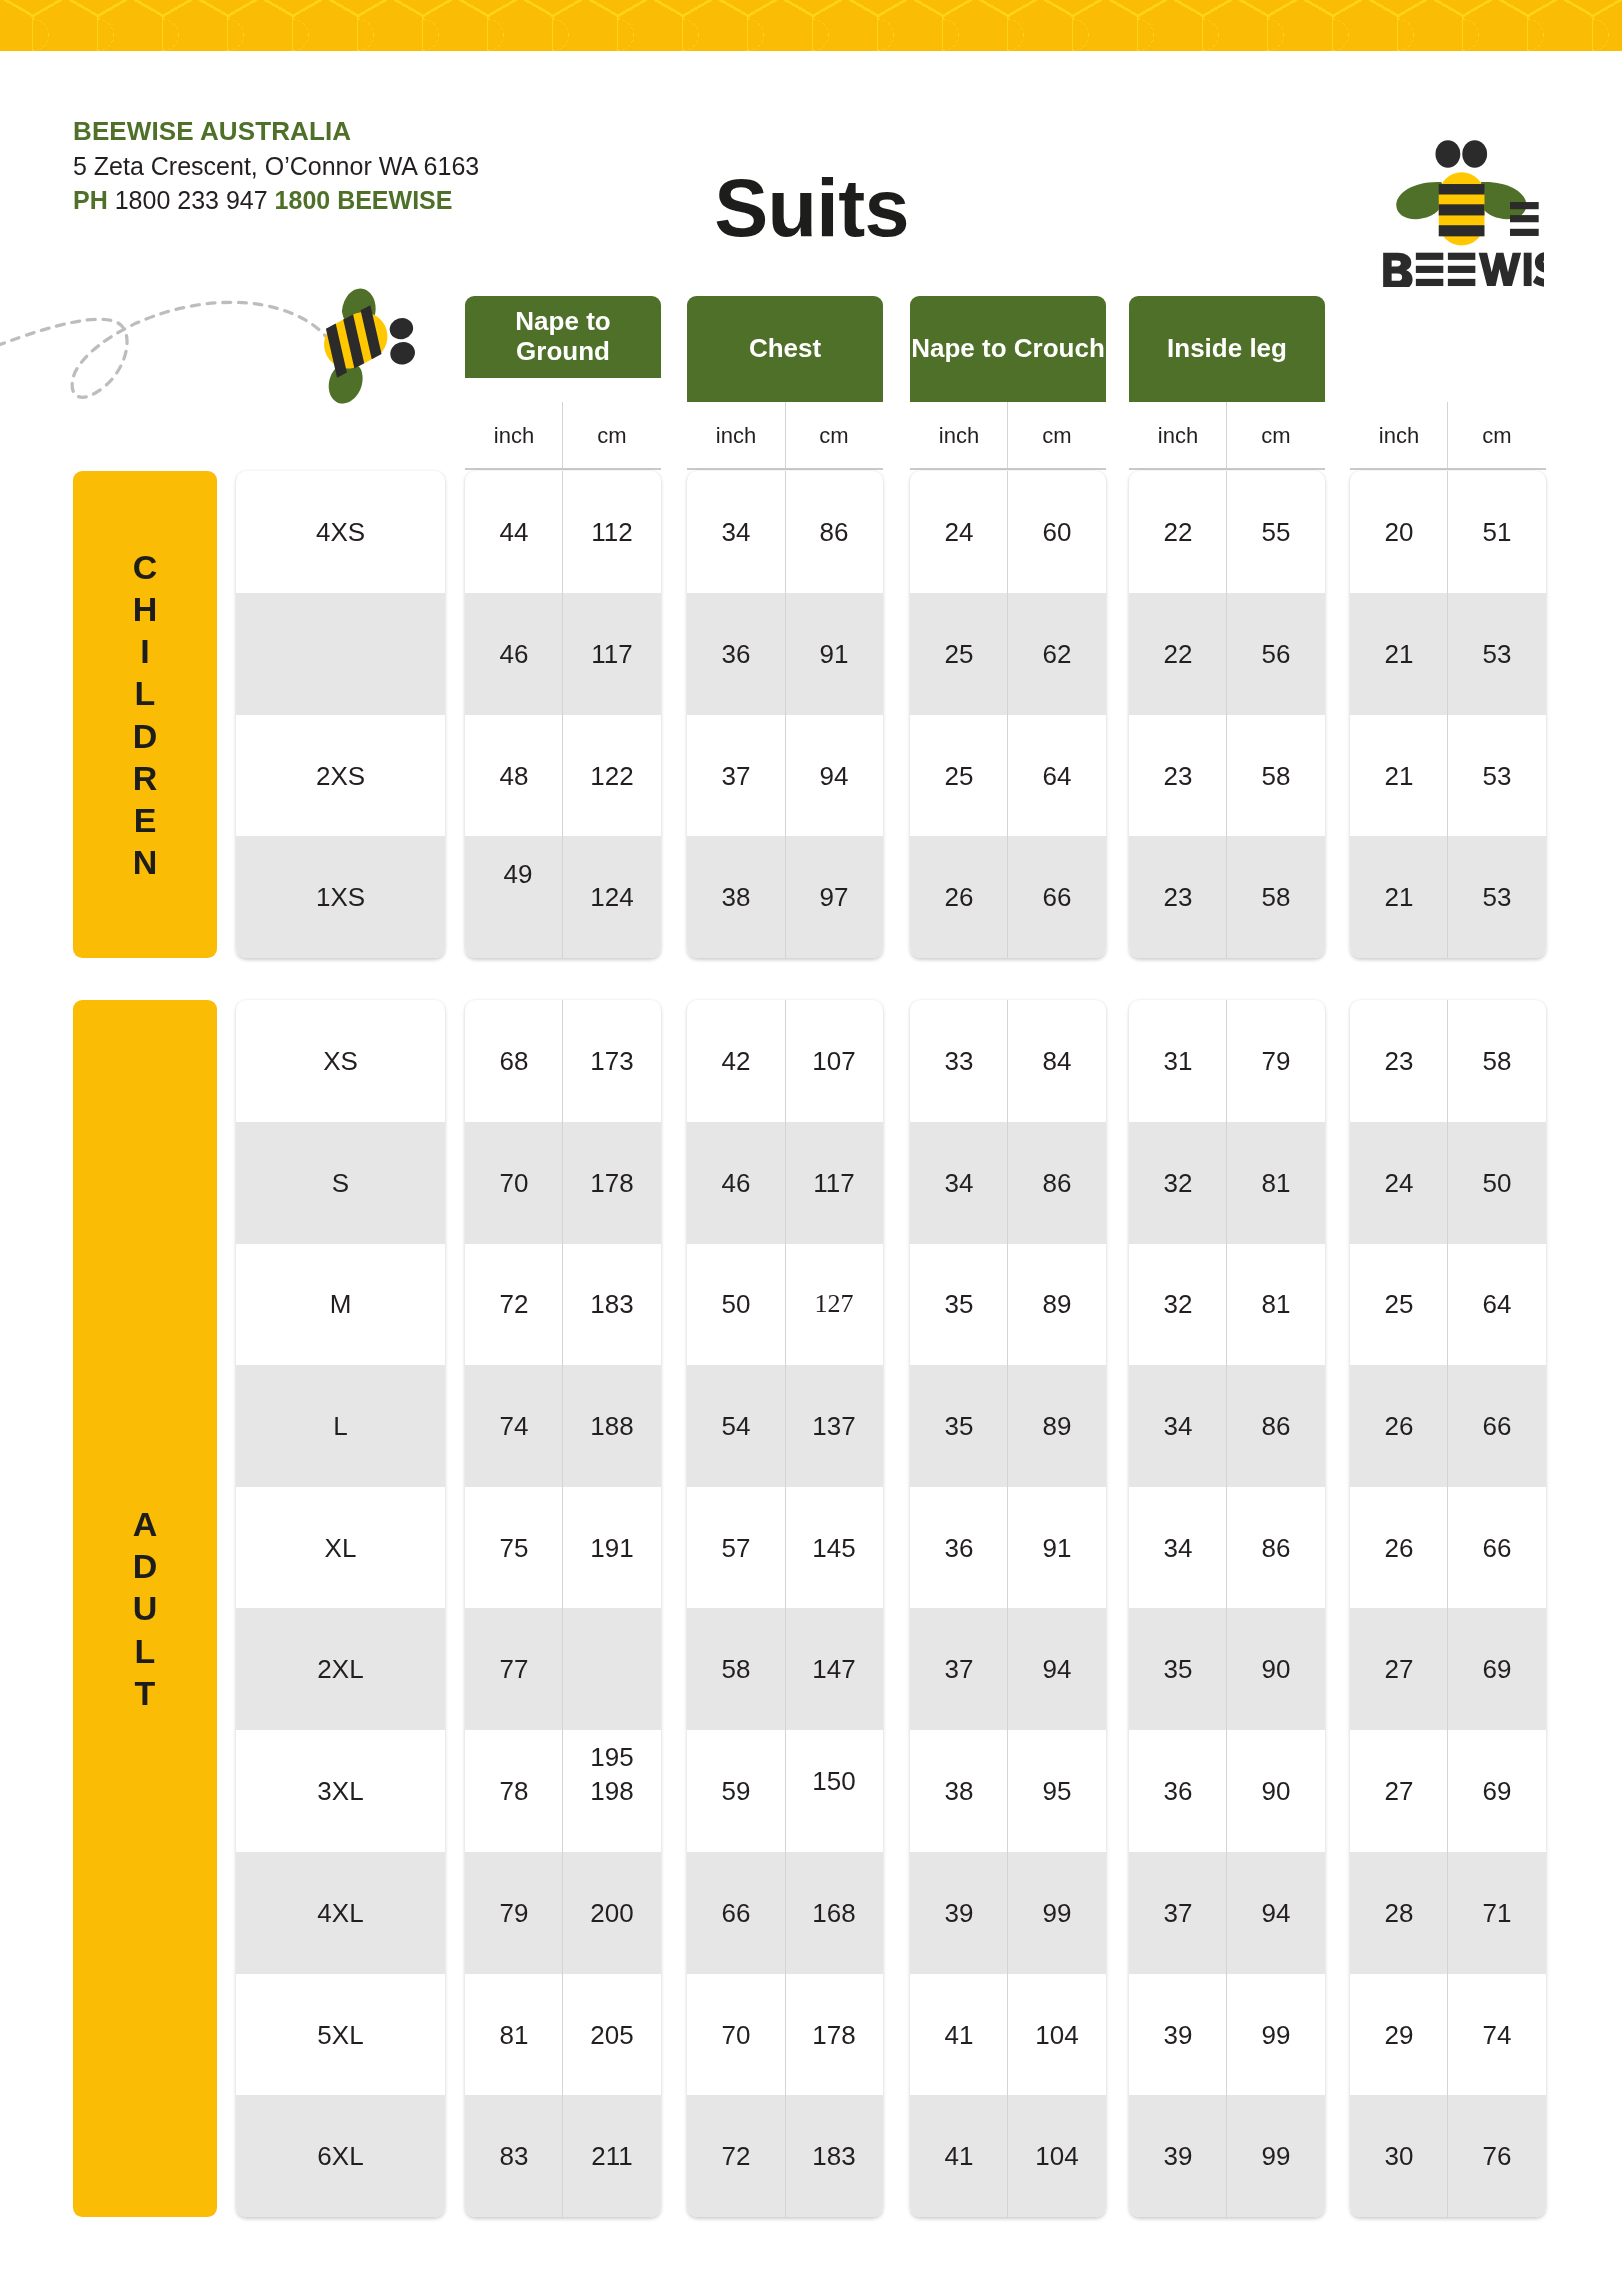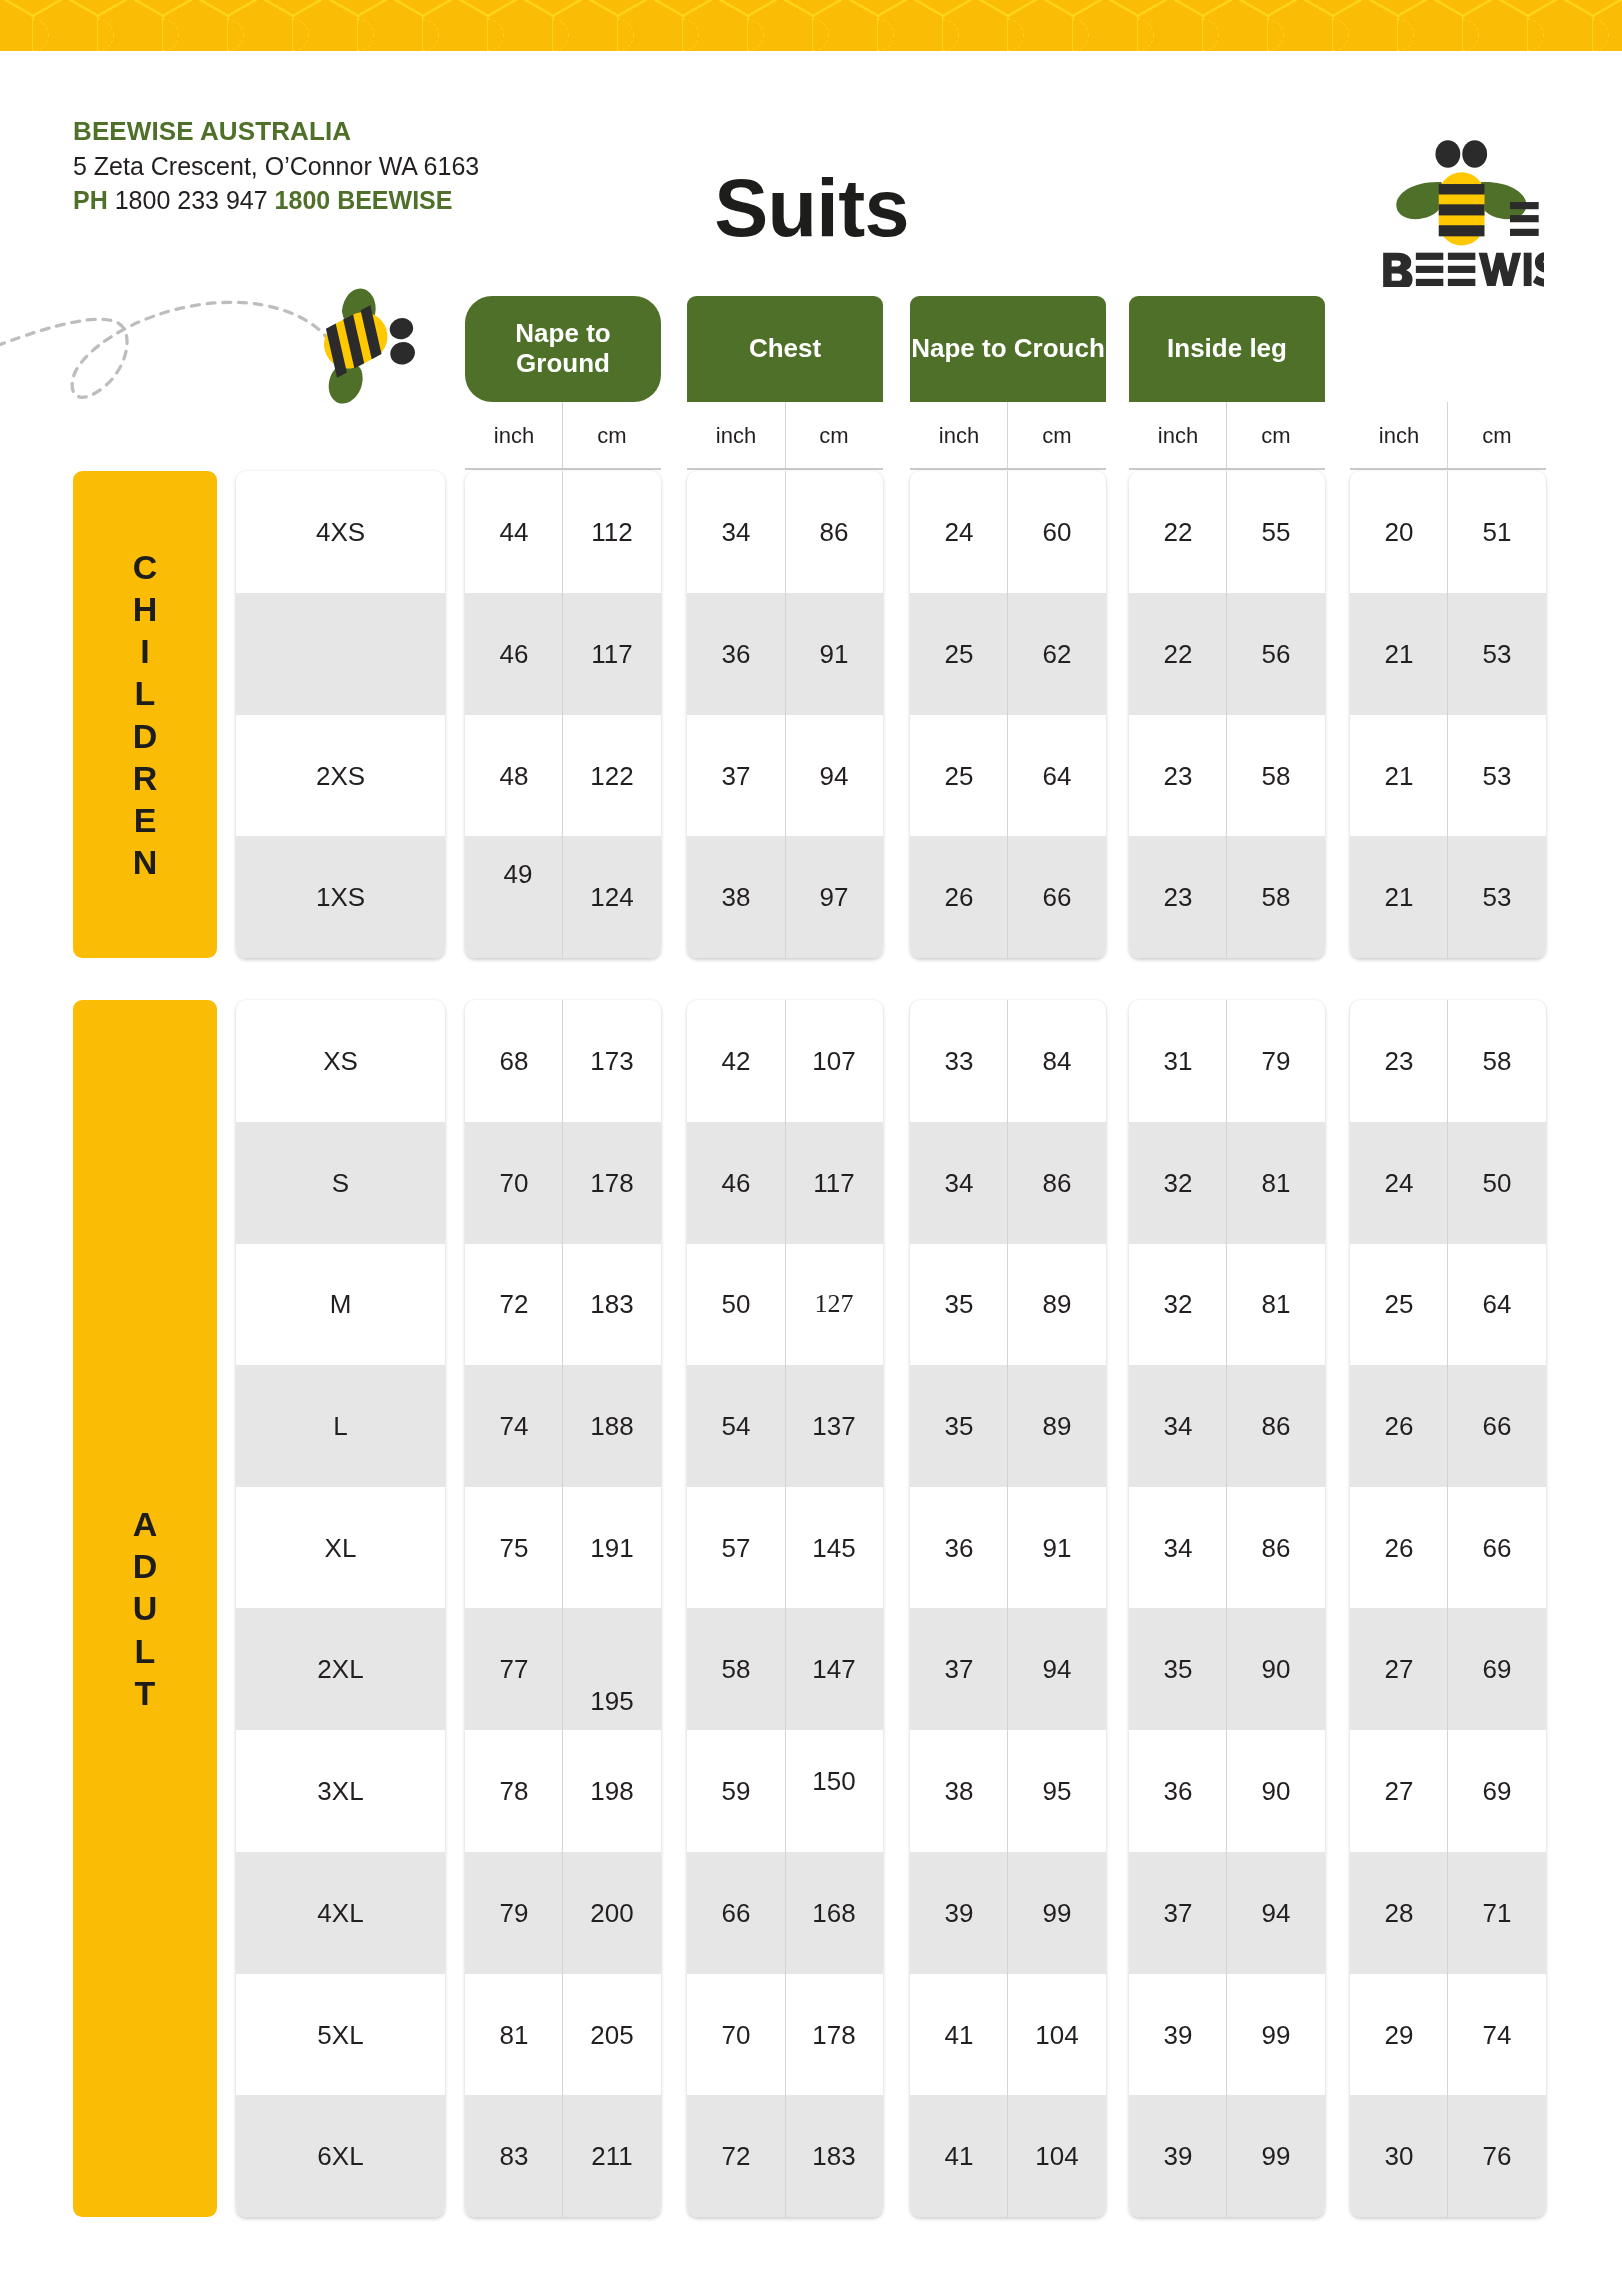--- a/index.html
+++ b/index.html
@@ -191,21 +191,21 @@
         <path d="M50 22 h17 l-20 74 h-17 z"></path>
         <path d="M80 22 h17 l-20 74 h-17 z"></path>
       </g>
       <ellipse cx="122" cy="76" rx="18" ry="16" fill="#2B2B2B" transform="rotate(12 122 76)"></ellipse>
       <ellipse cx="106" cy="110" rx="19" ry="17" fill="#2B2B2B" transform="rotate(12 106 110)"></ellipse>
     </g>
   </svg>
 </div>
 
 <div class="sheet" id="table-root">
-    <div class="grp-head" style="left: 465px; top: 296px; width: 196px; height: 106px; border-radius: 27px;">Nape to Ground</div>
+    <div class="grp-head" style="left: 465px; top: 296px; width: 196px; height: 82px;">Nape to Ground</div>
     <div class="panel" style="left: 465px; top: 402px; width: 196px; height: 68px; border-radius: 0px;"></div>
     <div class="unit-row" style="left: 465px; top: 402px; width: 98px; height: 68px;">inch</div>
     <div class="unit-row" style="left: 563px; top: 402px; width: 98px; height: 68px;">cm</div>
     <div class="vline" style="left: 562px; top: 402px; width: 1.3px; height: 68px;"></div>
     <div class="hline" style="left: 465px; top: 468px; width: 196px; height: 2px;"></div>
     <div class="grp-head" style="left: 687px; top: 296px; width: 196px; height: 106px;">Chest</div>
     <div class="panel" style="left: 687px; top: 402px; width: 196px; height: 68px; border-radius: 0px;"></div>
     <div class="unit-row" style="left: 687px; top: 402px; width: 98px; height: 68px;">inch</div>
     <div class="unit-row" style="left: 785px; top: 402px; width: 98px; height: 68px;">cm</div>
     <div class="vline" style="left: 785px; top: 402px; width: 1.3px; height: 68px;"></div>
@@ -428,21 +428,21 @@
     <div class="cell" style="left: 1448px; top: 1487px; width: 98px; height: 122px;">66</div>
     <div class="vline" style="left: 1447px; top: 1487px; width: 1.3px; height: 122px;"></div>
     <div class="stripe" style="left: 236px; top: 1608px; width: 209px; height: 122px;"></div>
     <div class="stripe" style="left: 465px; top: 1608px; width: 196px; height: 122px;"></div>
     <div class="stripe" style="left: 687px; top: 1608px; width: 196px; height: 122px;"></div>
     <div class="stripe" style="left: 910px; top: 1608px; width: 196px; height: 122px;"></div>
     <div class="stripe" style="left: 1129px; top: 1608px; width: 196px; height: 122px;"></div>
     <div class="stripe" style="left: 1350px; top: 1608px; width: 196px; height: 122px;"></div>
     <div class="cell" style="left: 236px; top: 1608px; width: 209px; height: 122px;">2XL</div>
     <div class="cell" style="left: 465px; top: 1608px; width: 98px; height: 122px;">77</div>
-    <div class="cell" style="left: 563px; top: 1640px; width: 98px; height: 122px;">195</div>
+    <div class="cell" style="left: 563px; top: 1696px; width: 98px; height: 122px;">195</div>
     <div class="vline" style="left: 562px; top: 1608px; width: 1.3px; height: 122px;"></div>
     <div class="cell" style="left: 687px; top: 1608px; width: 98px; height: 122px;">58</div>
     <div class="cell" style="left: 785px; top: 1608px; width: 98px; height: 122px;">147</div>
     <div class="vline" style="left: 785px; top: 1608px; width: 1.3px; height: 122px;"></div>
     <div class="cell" style="left: 910px; top: 1608px; width: 98px; height: 122px;">37</div>
     <div class="cell" style="left: 1008px; top: 1608px; width: 98px; height: 122px;">94</div>
     <div class="vline" style="left: 1007px; top: 1608px; width: 1.3px; height: 122px;"></div>
     <div class="cell" style="left: 1129px; top: 1608px; width: 98px; height: 122px;">35</div>
     <div class="cell" style="left: 1227px; top: 1608px; width: 98px; height: 122px;">90</div>
     <div class="vline" style="left: 1226px; top: 1608px; width: 1.3px; height: 122px;"></div>

